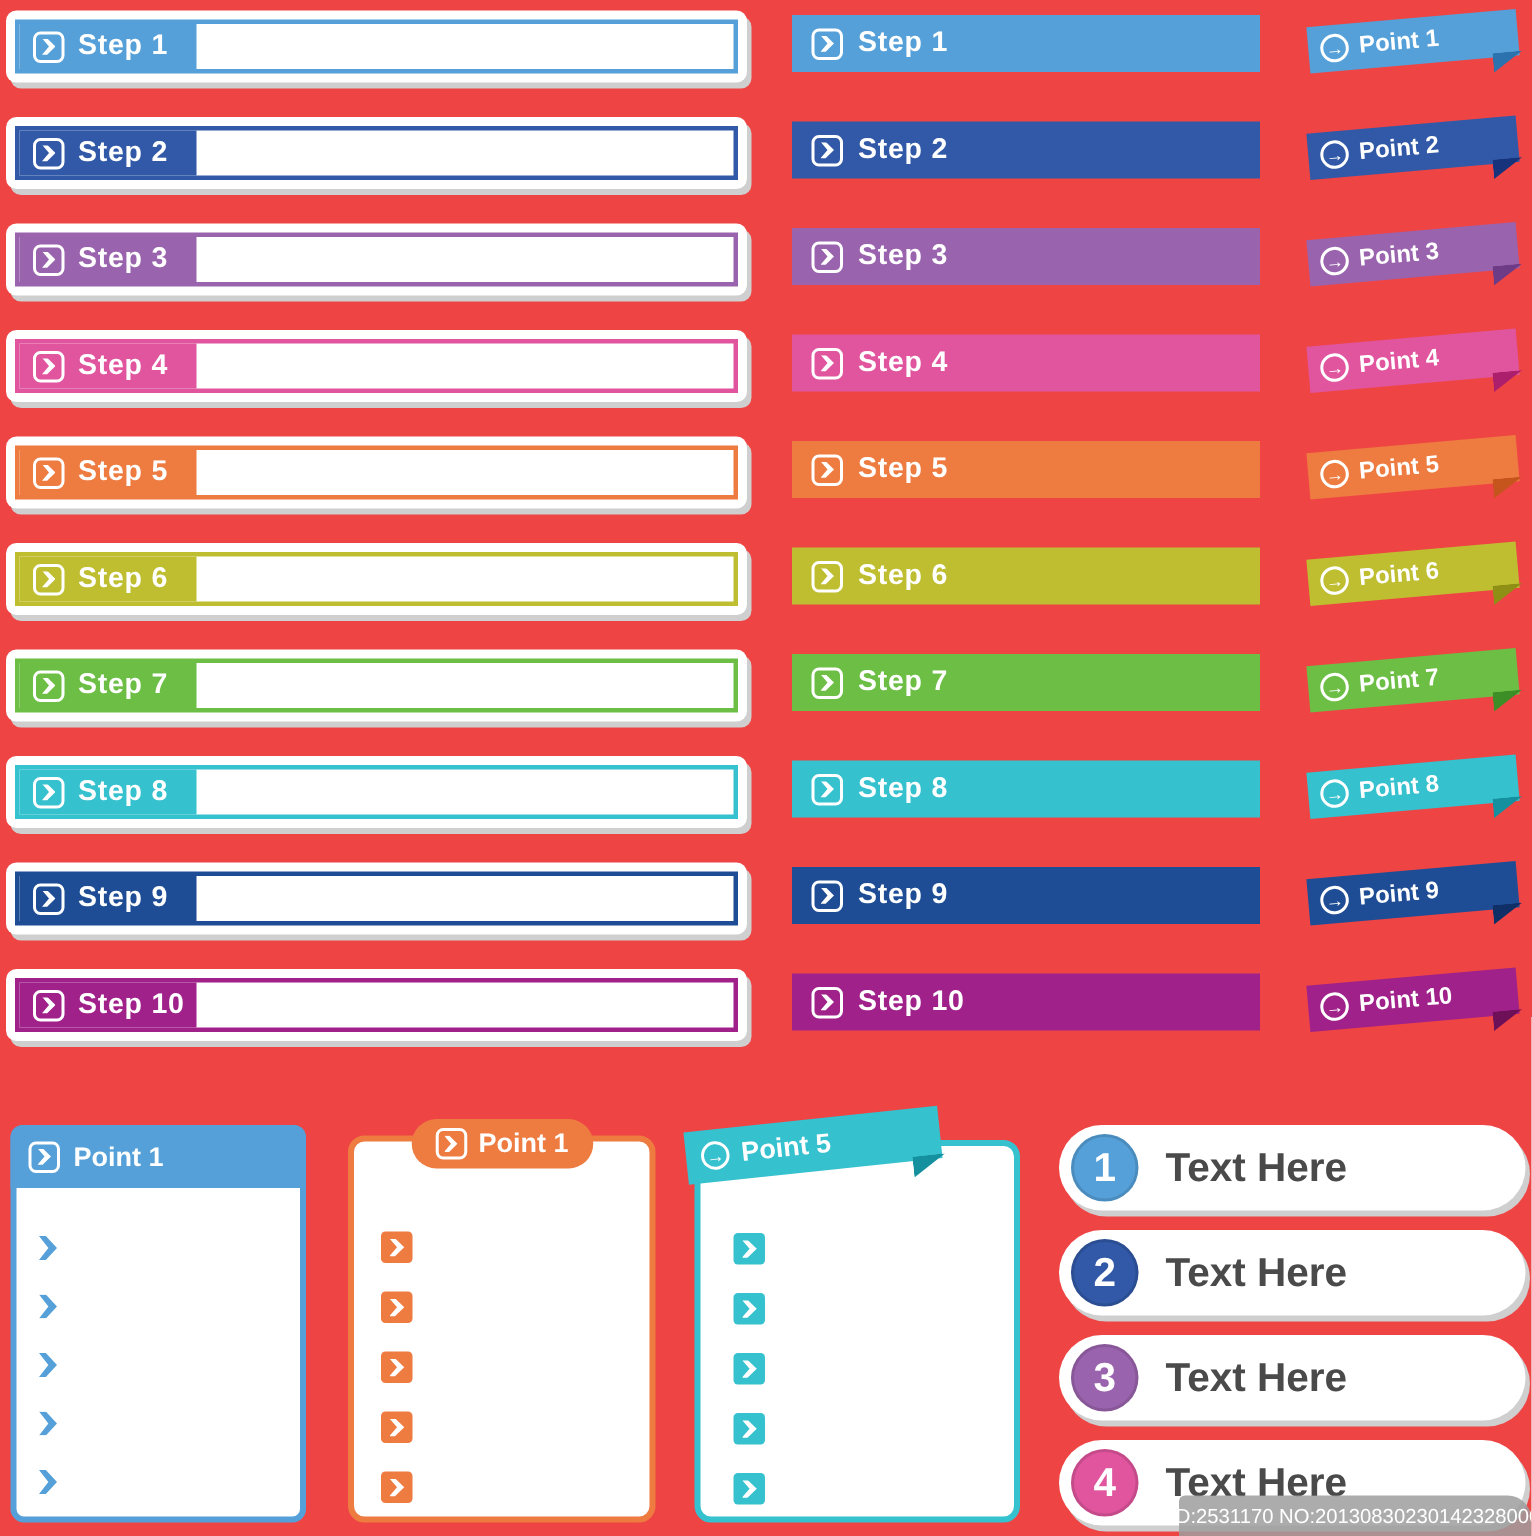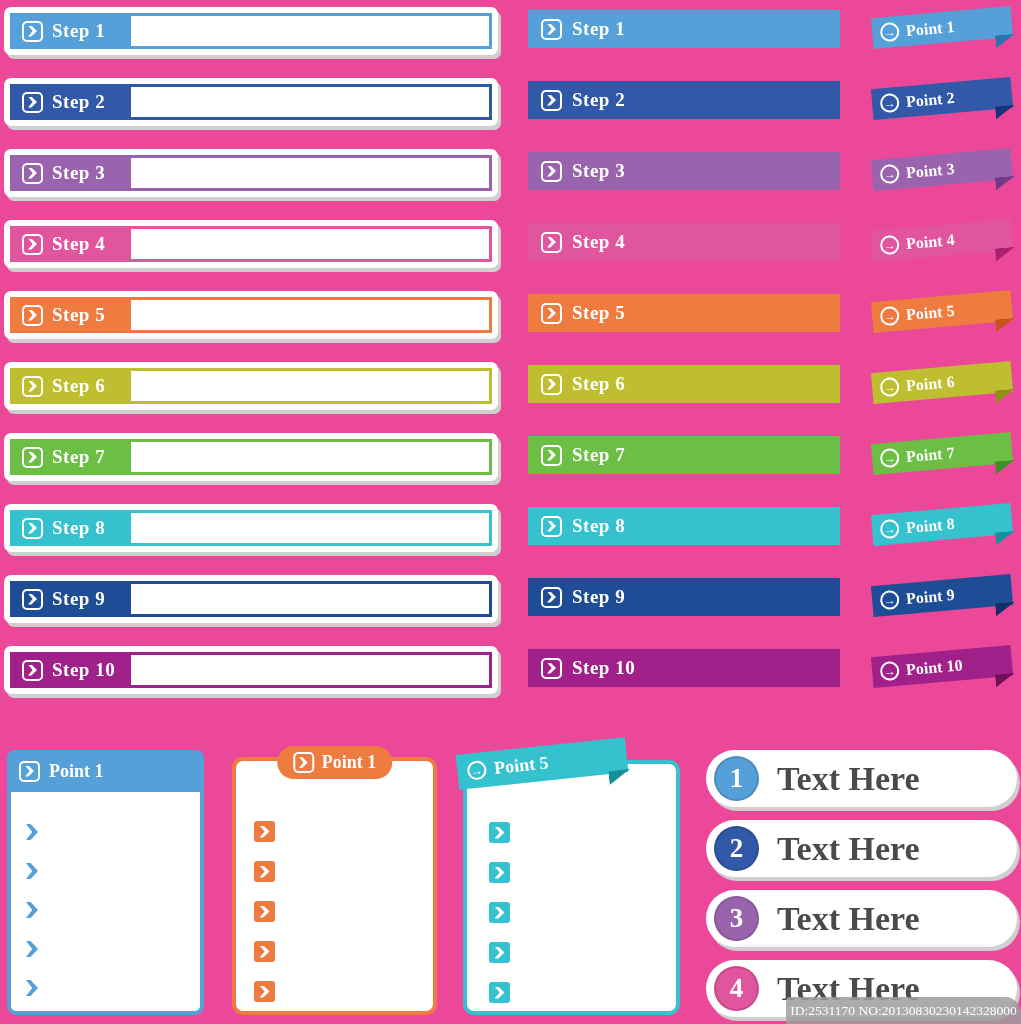--- a/index.html
+++ b/index.html
@@ -1,17 +1,17 @@
 <!DOCTYPE html>
 <html><head>
 <meta charset="utf-8">
 <style>
   html,body{margin:0;padding:0;background:#fff;}
   body{font-family:"Liberation Sans","DejaVu Sans",sans-serif;}
-  .canvas{position:relative;width:1021px;height:1024px;background:#ec4899;overflow:hidden;font-family:Liberation Serif, serif;}
+  .canvas{position:relative;width:1021px;height:1024px;background:#ef4444;overflow:hidden;}
 
   
   .col{position:absolute;display:flex;flex-direction:column;}
   .col-left{left:4px;top:7px;width:494px;gap:23px;}
   .col-mid{left:528px;top:10px;width:312px;gap:33px;}
   .col-rib{left:866px;top:10px;width:152px;gap:33px;}
 
   
   .card{height:48px;background:#fff;border-radius:7px;box-shadow:3px 4px 0 #cfcfcf;padding:6px;box-sizing:border-box;}
   .card .bar{height:100%;border:3px solid var(--c);display:flex;box-sizing:border-box;}
@@ -61,21 +61,21 @@
           clip-path:polygon(0 0,100% 0,0 100%);}
   #panel-teal .bullets{padding:58px 0 0 22px;gap:19px;}
 
   
   .text-col{position:absolute;left:706px;top:750px;width:311px;display:flex;flex-direction:column;gap:13px;}
   .trow{height:57px;background:#fff;border-radius:29px;box-shadow:3px 4px 0 #cfcfcf;
         display:flex;align-items:center;padding-left:8px;gap:18px;box-sizing:border-box;}
   .num-circle{flex:0 0 auto;width:45px;height:45px;border-radius:50%;background:var(--c);
         box-shadow:inset 0 0 0 2px rgba(0,0,0,.12);color:#fff;font-size:27px;font-weight:bold;
         display:flex;align-items:center;justify-content:center;}
-  .trow-label{font-size:34px;font-weight:bold;color:#4A4A4A;white-space:nowrap;}
+  .trow-label{font-size:27px;font-weight:bold;color:#4A4A4A;white-space:nowrap;}
 
   
   .wm-site{position:absolute;left:6px;top:988px;font-size:24px;font-weight:bold;color:#fff;
         -webkit-text-stroke:1.2px #b9b9b9;letter-spacing:1px;white-space:nowrap;}
   .wm-id{position:absolute;left:786px;top:997px;width:235px;height:27px;background:rgba(158,158,158,.85);
         border-radius:4px 16px 0 0;color:#fff;font-size:13.5px;display:flex;align-items:center;justify-content:center;white-space:nowrap;}
 </style>
 </head>
 <body>
 

